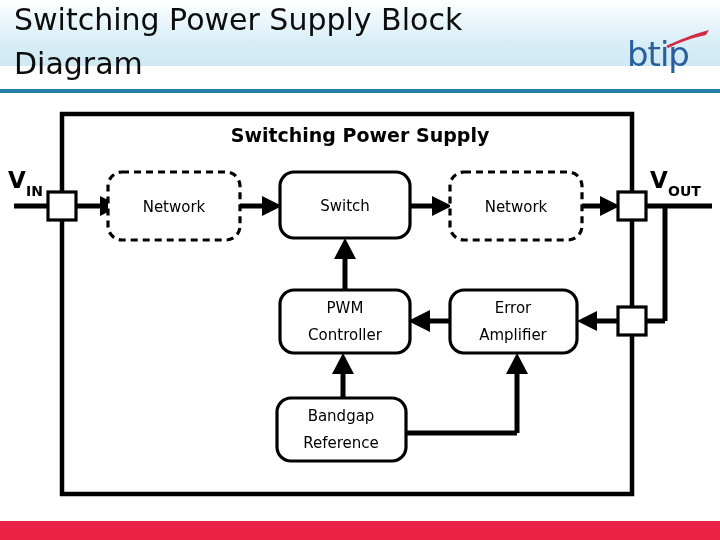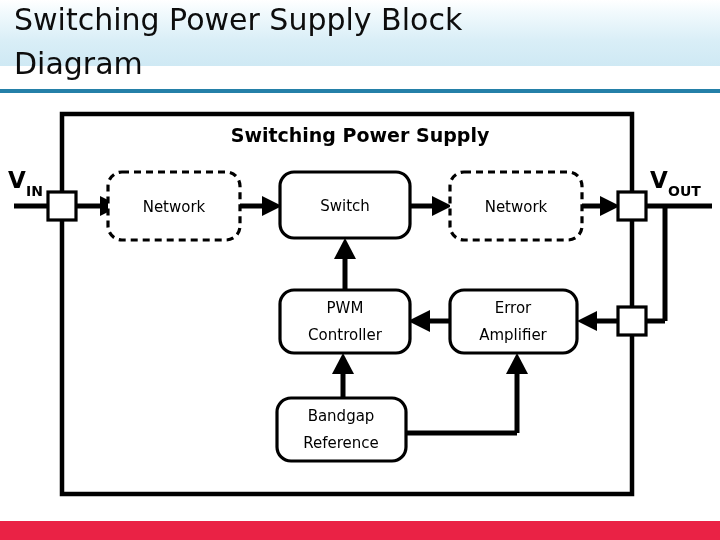--- a/index.html
+++ b/index.html
@@ -110,20 +110,26 @@
   .blk-dashed { stroke: #000000; stroke-width: 3.2; fill: #ffffff; stroke-dasharray: 7 5; }
   .node-sq { stroke: #000000; stroke-width: 3.2; fill: #ffffff; }
   .arrowhead { fill: #000000; }
 </style>
 </head>
 <body>
 
 <div id="header">
   <div id="header-title">Switching Power Supply Block Diagram</div>
 
+  <div id="logo">
+    <div id="logo-text">btip</div>
+    <svg id="logo-swoosh" viewBox="0 0 46 20">
+      <path d="M1 17 C 12 12, 28 5, 44 1 L 41 6 C 27 9, 13 14, 3 19 Z" fill="#d32a45"></path>
+    </svg>
+  </div>
 </div>
 <div id="header-rule"></div>
 
 <div id="diagram">
 <svg width="720" height="420" viewBox="0 0 720 420">
 
   <rect class="boundary" x="62" y="21" width="570" height="380"></rect>
 
   <text class="sps-title" x="360" y="49">Switching Power Supply</text>
 

